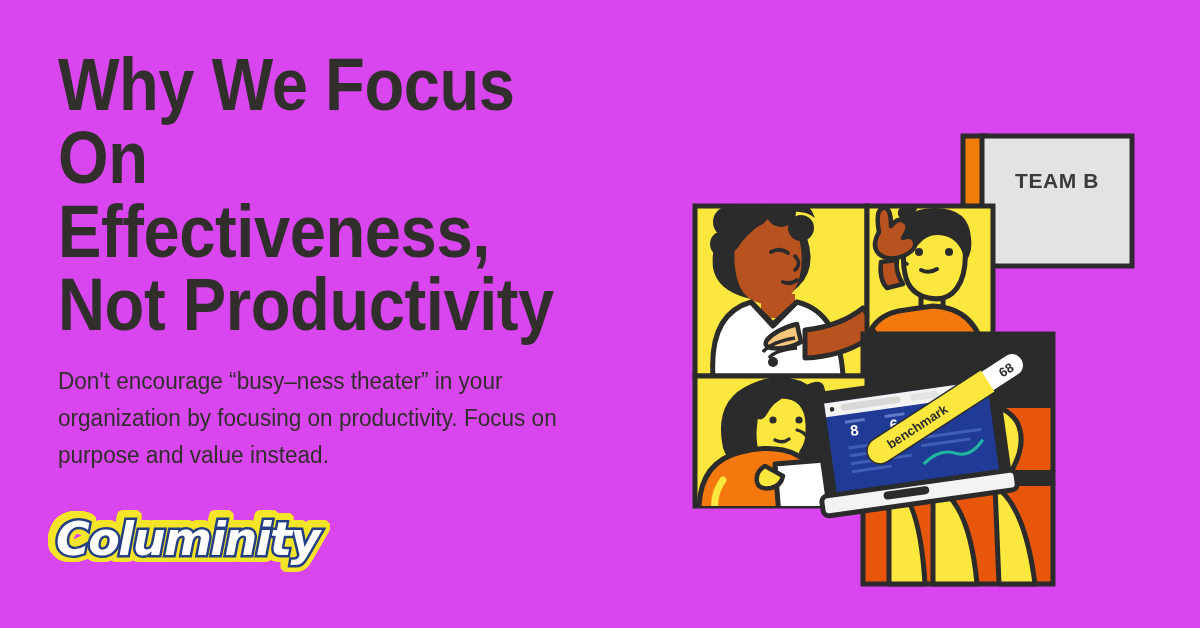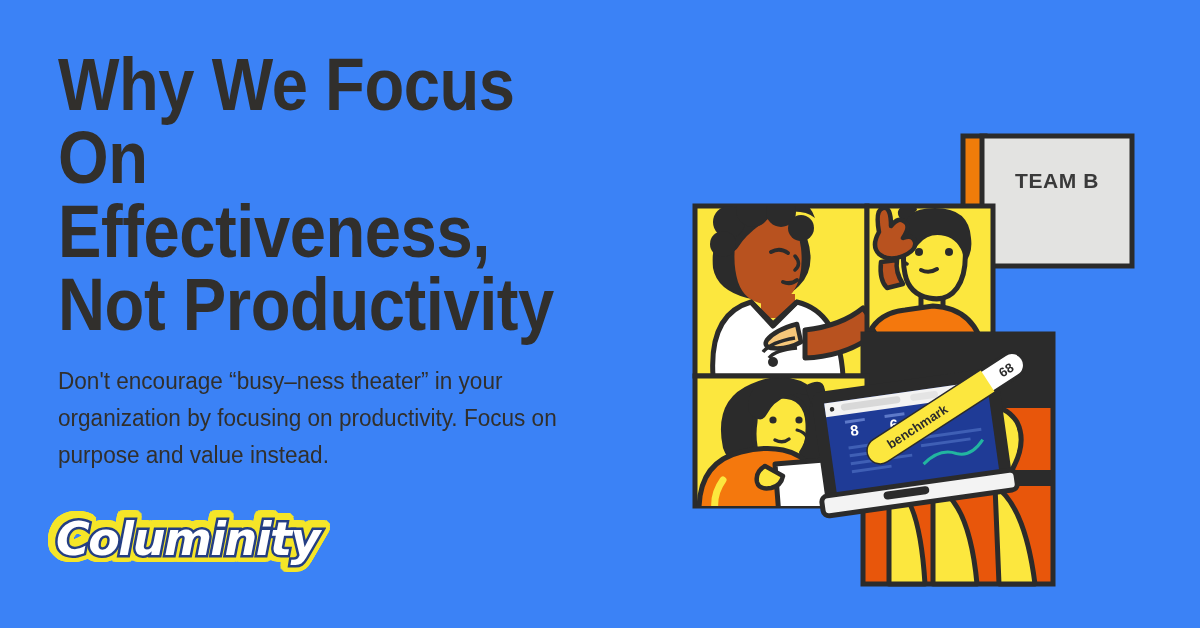--- a/index.html
+++ b/index.html
@@ -85,21 +85,21 @@
     left: 677px;
     top: 118px;
     width: 470px;
     height: 470px;
   }
   .illustration svg { display: block; width: 100%; height: 100%; }
 </style>
 </head>
 <body>
 
-<div id="canvas" style="background: #3b82f6;">
+<div id="canvas" style="background: #d946ef;">
 
   <h1 class="headline">Why We Focus On
 Effectiveness,
 Not Productivity</h1>
 
   <p class="subhead">Don't encourage “busy–ness theater” in your organization by focusing on productivity. Focus on purpose and value instead.</p>
 
   <div class="logo">
     <span class="logo-text">Columinity</span>
   </div>

